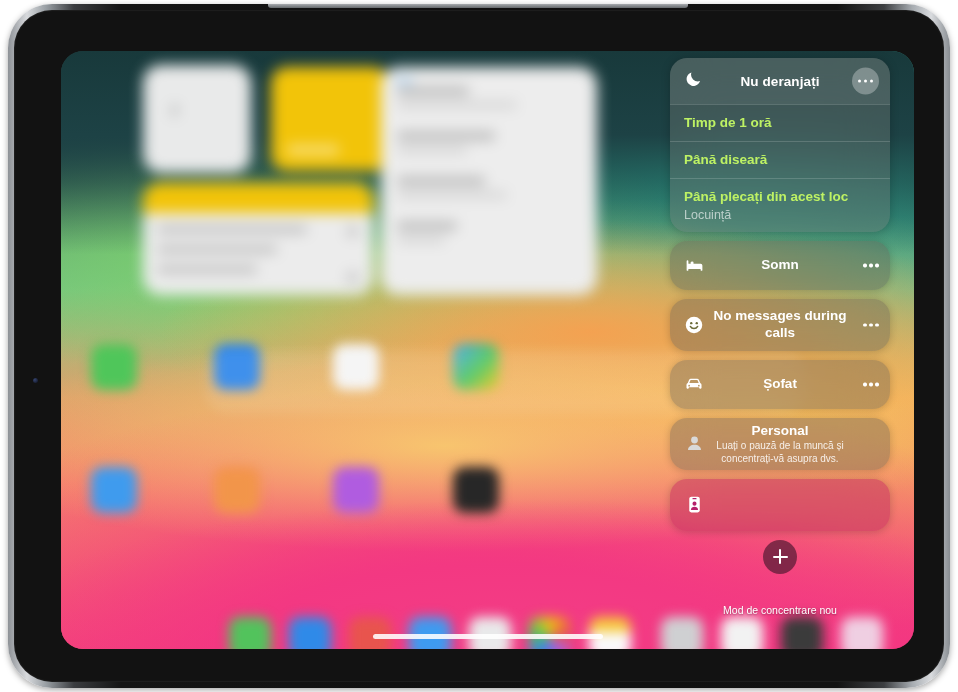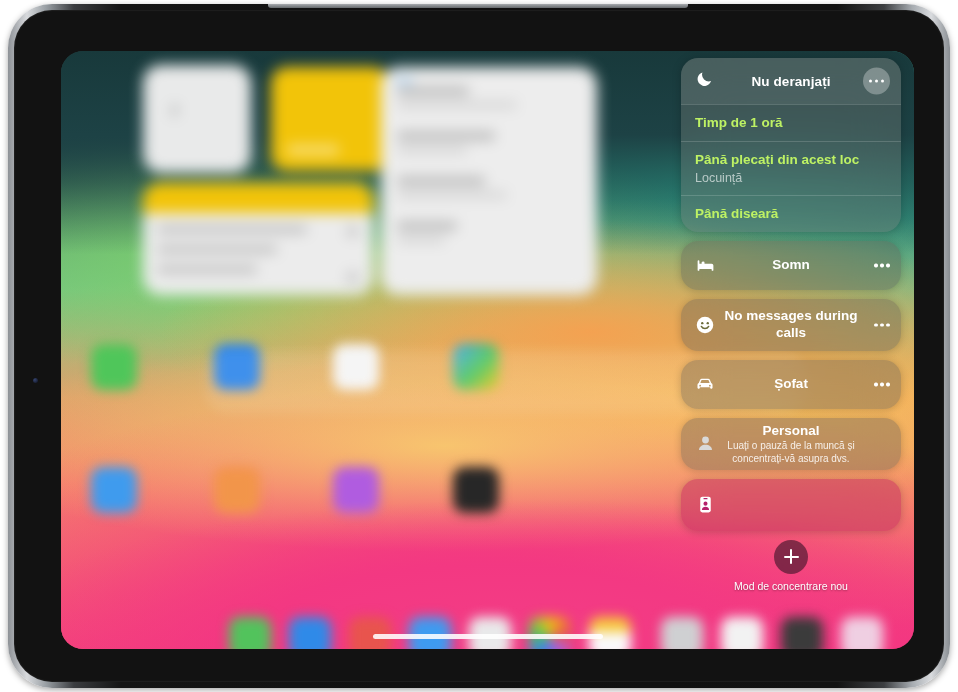--- a/index.html
+++ b/index.html
@@ -75,21 +75,21 @@
   .app{position:absolute;width:46px;height:46px;border-radius:12px;}
   .dockbar{position:absolute;left:144px;top:300px;width:600px;height:62px;border-radius:22px;background:rgba(255,255,255,.10);}
   #dock{position:absolute;left:0;top:0;width:853px;height:598px;filter:blur(6px);pointer-events:none;}
   .dapp{position:absolute;top:566px;width:42px;height:42px;border-radius:11px;}
 
   
   #homebar{position:absolute;left:50%;transform:translateX(-50%);bottom:10px;
     width:230px;height:5px;border-radius:3px;background:rgba(255,255,255,.88);}
 
   
-  #focus{position:absolute;right:13px;top:7px;width:220px;}
+  #focus{position:absolute;right:24px;top:7px;width:220px;}
 
   .card{
     border-radius:17px;overflow:hidden;margin-bottom:9px;
     backdrop-filter:blur(24px);-webkit-backdrop-filter:blur(24px);
     background:rgba(90,90,90,.36);
     box-shadow:0 1px 10px rgba(0,0,0,.22);
   }
 
   
   #dnd{background:rgba(105,110,105,.34);}
@@ -127,21 +127,21 @@
   }
   .pill.two{height:52px;}
   .pill .gicon{position:absolute;left:13px;top:50%;transform:translateY(-50%);
     width:22px;height:22px;display:flex;align-items:center;justify-content:center;}
   .pill .lbl{color:#fff;font-size:13.5px;font-weight:600;text-align:center;line-height:1.22;padding:0 34px;}
   .pill .lbl .sub{display:block;font-size:10px;font-weight:400;color:rgba(255,255,255,.86);margin-top:1px;line-height:1.25;}
   .pill .ell{background:transparent;width:22px;right:8px;}
   .pill.sel{background:rgba(180,30,90,.42);}
 
   
-  #newfocus{display:flex;flex-direction:column;align-items:center;margin-top:4px;}
+  #newfocus{display:flex;flex-direction:column;align-items:center;margin-top:4px;gap:24px;}
   #newbtn{
     width:34px;height:34px;border-radius:50%;
     background:rgba(60,20,40,.62);backdrop-filter:blur(14px);
     display:flex;align-items:center;justify-content:center;
   }
   #newbtn .plus{position:relative;width:15px;height:15px;}
   #newbtn .plus:before,#newbtn .plus:after{content:"";position:absolute;background:#fff;border-radius:1px;}
   #newbtn .plus:before{left:0;top:6.6px;width:15px;height:1.9px;}
   #newbtn .plus:after{top:0;left:6.6px;height:15px;width:1.9px;}
   #newlabel{margin-top:6px;color:#fff;font-size:10.5px;text-shadow:0 1px 2px rgba(0,0,0,.35);}
@@ -233,25 +233,25 @@
               <i></i>
               <i></i>
               <i></i>
             </span>
         </div>
 
         <div class="row">
           <div class="p">Timp de 1 oră</div>
         </div>
         <div class="row">
+          <div class="p">Până diseară</div>
+        </div>
+        <div class="row">
           <div class="p">Până plecați din acest loc</div>
           <div class="s">Locuință</div>
-        </div>
-        <div class="row">
-          <div class="p">Până diseară</div>
         </div>
       </div>
 
       <div class="pill">
         <span class="gicon">
           <svg width="21" height="21" viewBox="0 0 24 24">
               <path fill="#fff" d="M3 10V7a1 1 0 0 1 2 0v3h14a2 2 0 0 1 2 2v5a1 1 0 0 1-2 0v-1H5v1a1 1 0 0 1-2 0zm4.5-.5A1.75 1.75 0 1 1 9.25 11 1.75 1.75 0 0 1 7.5 9.5zm4.5.5h6a1.2 1.2 0 0 1 1.2 1.2V12H12z"></path>
             </svg>
         </span>
         <span class="lbl">Somn</span>

